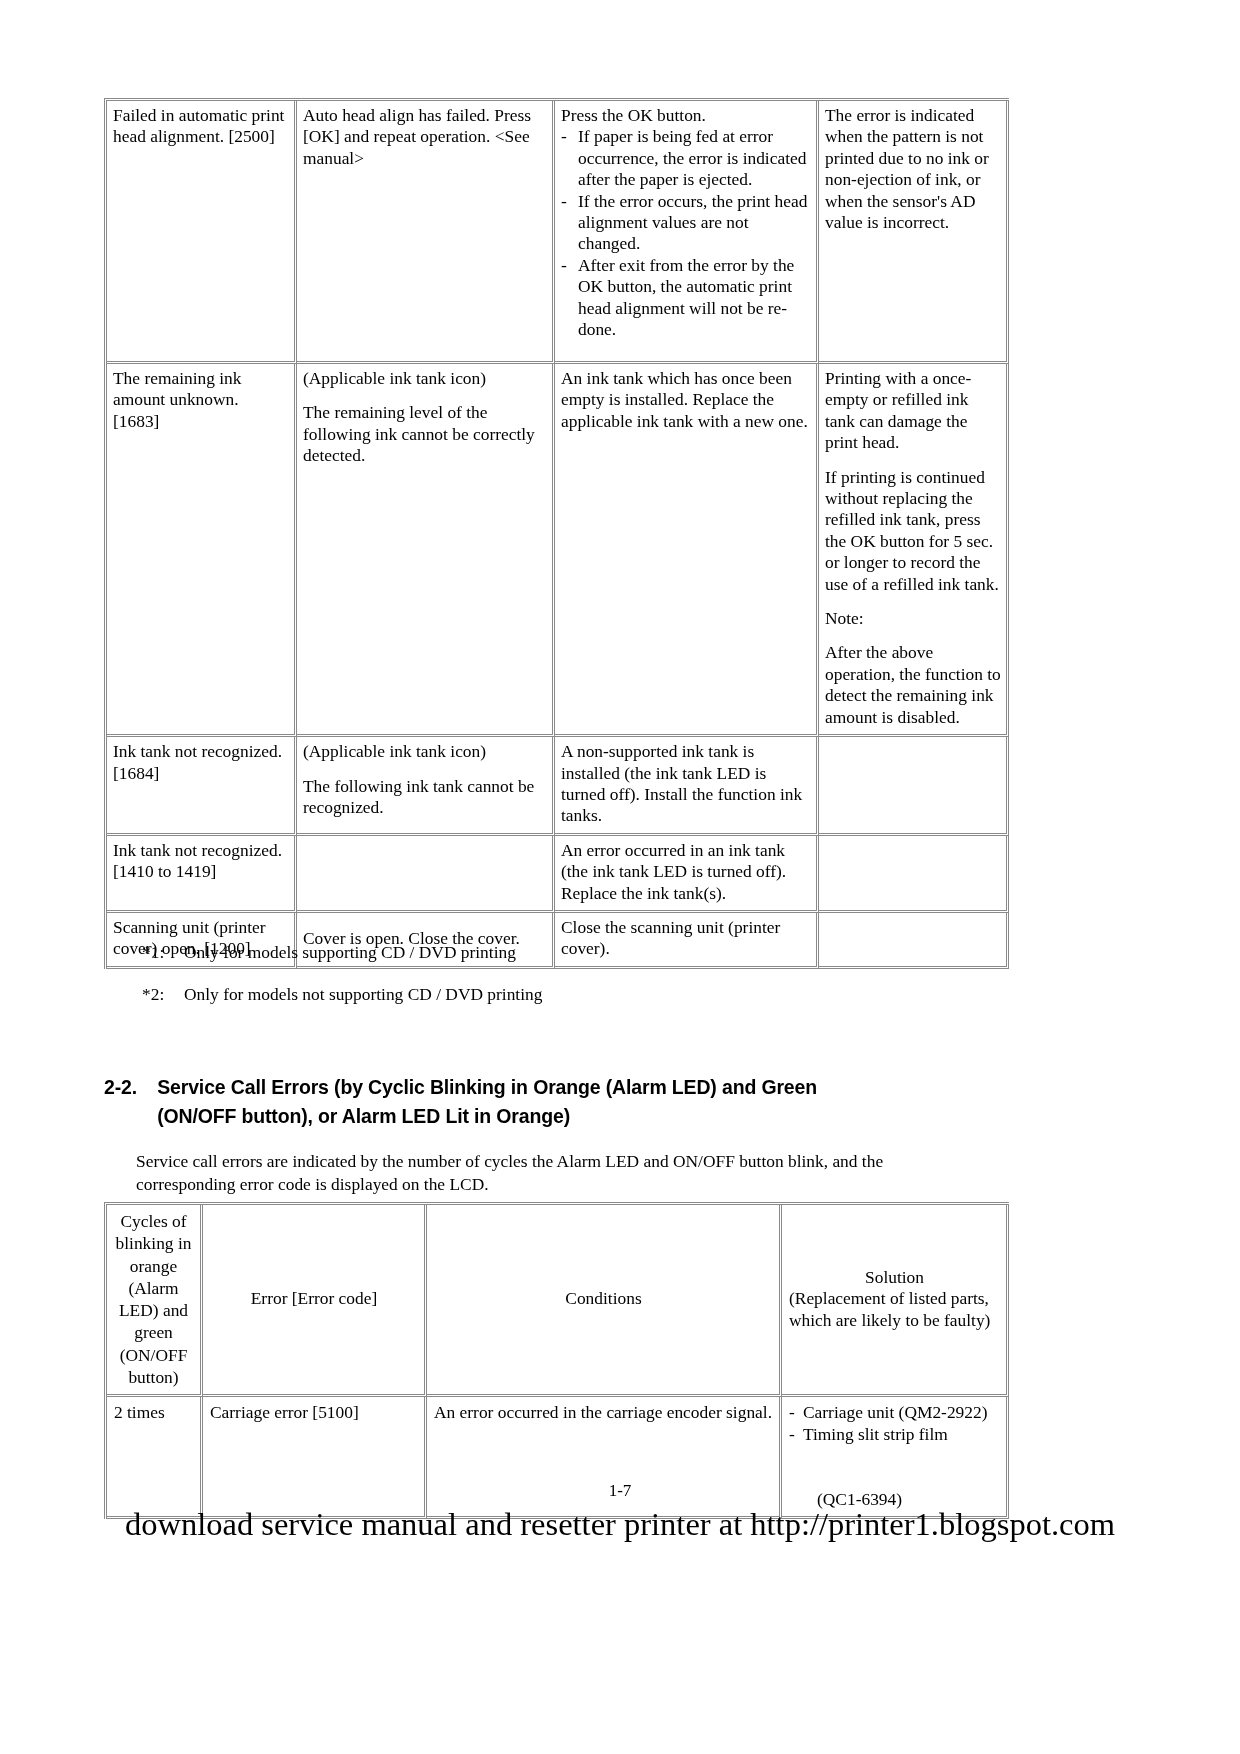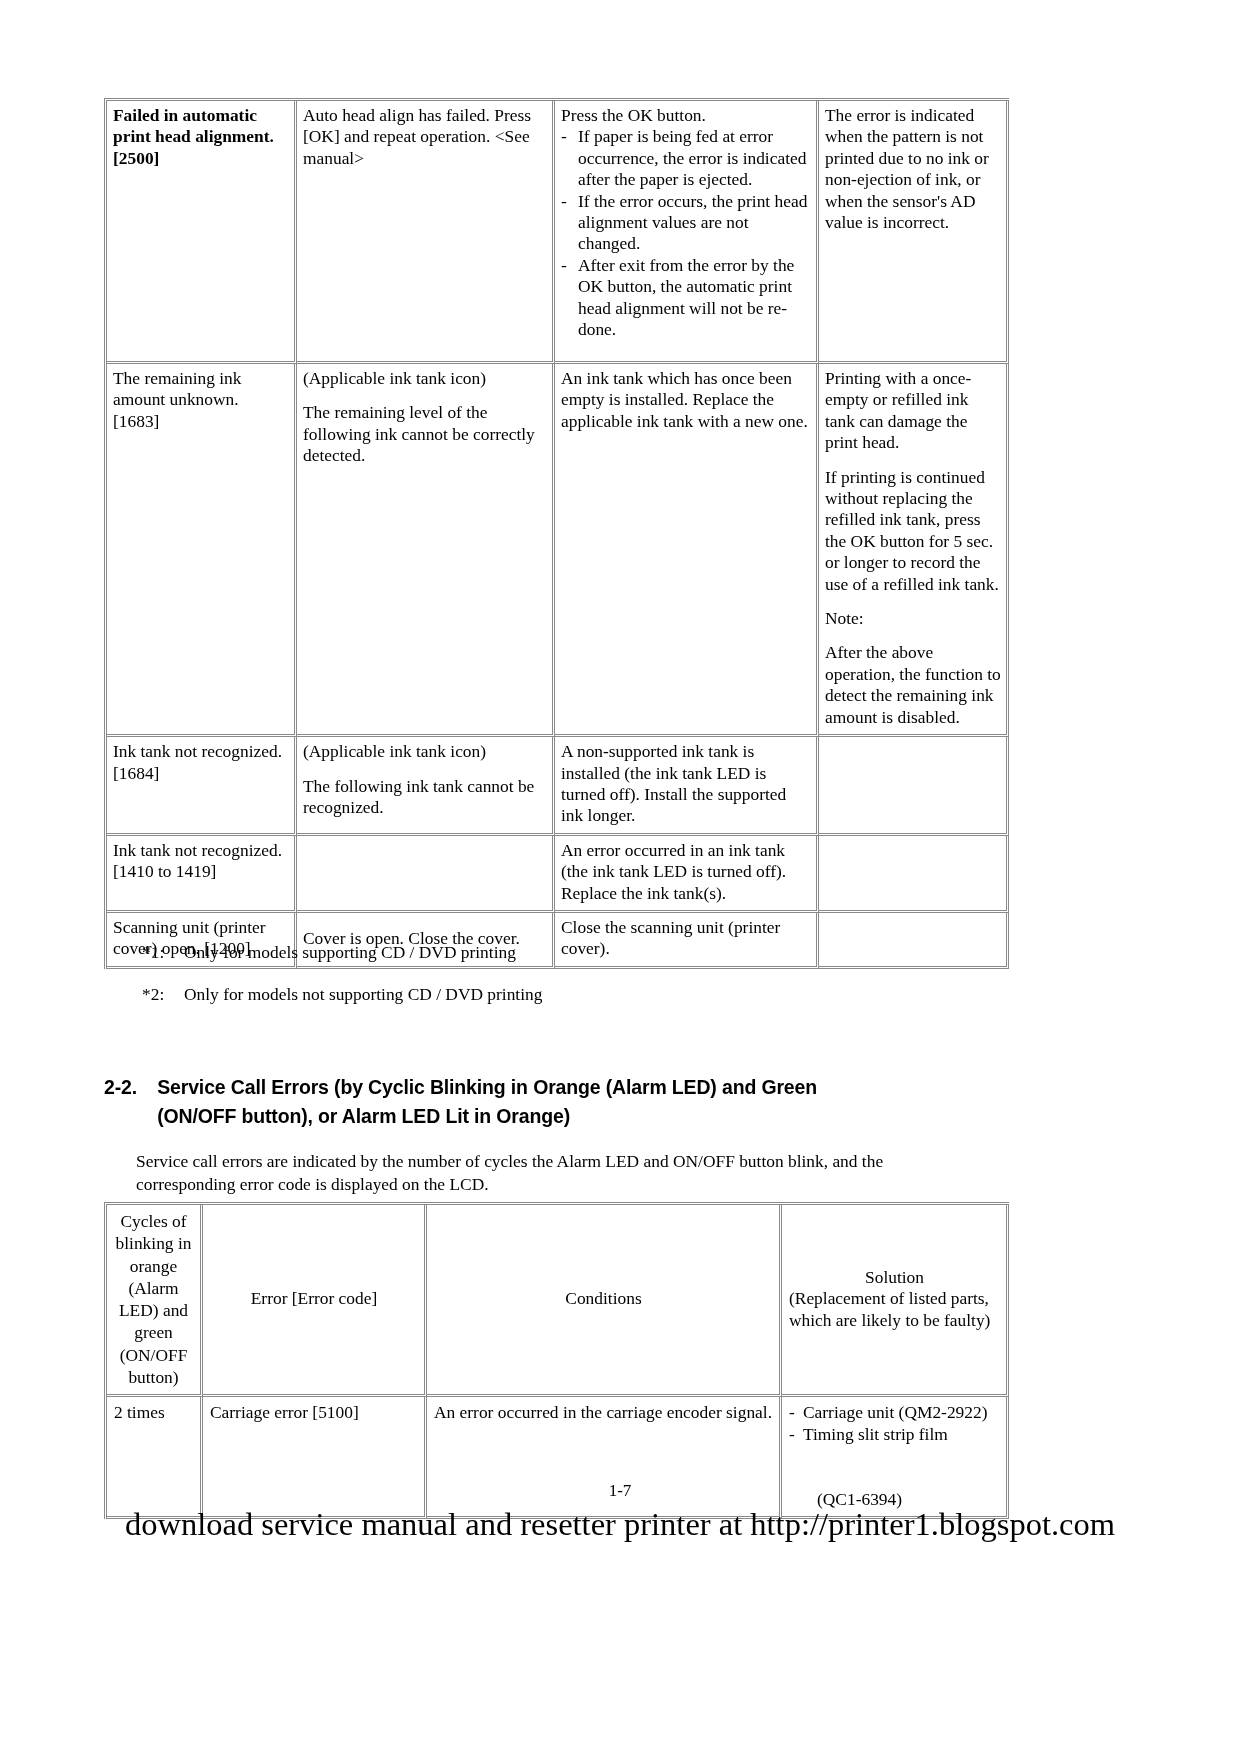--- a/index.html
+++ b/index.html
@@ -196,21 +196,21 @@
   <table id="table-errors" class="doc-table">
     <colgroup>
       <col style="width:190px">
       <col style="width:258px">
       <col style="width:264px">
       <col style="width:190px">
     </colgroup>
     <tbody>
 
       <tr>
-        <td style="height:250px;font-weight:bold;">
+        <td style="height:250px;">
           <p>Failed in automatic print head alignment. [2500]</p>
         </td>
         <td>
           <p>Auto head align has failed. Press [OK] and repeat operation. &lt;See manual&gt;</p>
         </td>
         <td>
           <p>Press the OK button.</p>
           <ul class="bullets">
             <li><span class="dash">-</span><span>If paper is being fed at error occurrence, the error is indicated after the paper is ejected.</span></li>
             <li><span class="dash">-</span><span>If the error occurs, the print head alignment values are not changed.</span></li>
@@ -243,21 +243,21 @@
 
       <tr>
         <td style="height:76px;">
           <p>Ink tank not recognized. [1684]</p>
         </td>
         <td>
           <p>(Applicable ink tank icon)</p>
           <p>The following ink tank cannot be recognized.</p>
         </td>
         <td>
-          <p>A non-supported ink tank is installed (the ink tank LED is turned off). Install the supported ink longer.</p>
+          <p>A non-supported ink tank is installed (the ink tank LED is turned off). Install the function ink tanks.</p>
         </td>
         <td>
           <p></p>
         </td>
       </tr>
 
       <tr>
         <td style="height:57px;">
           <p>Ink tank not recognized. [1410 to 1419]</p>
         </td>

